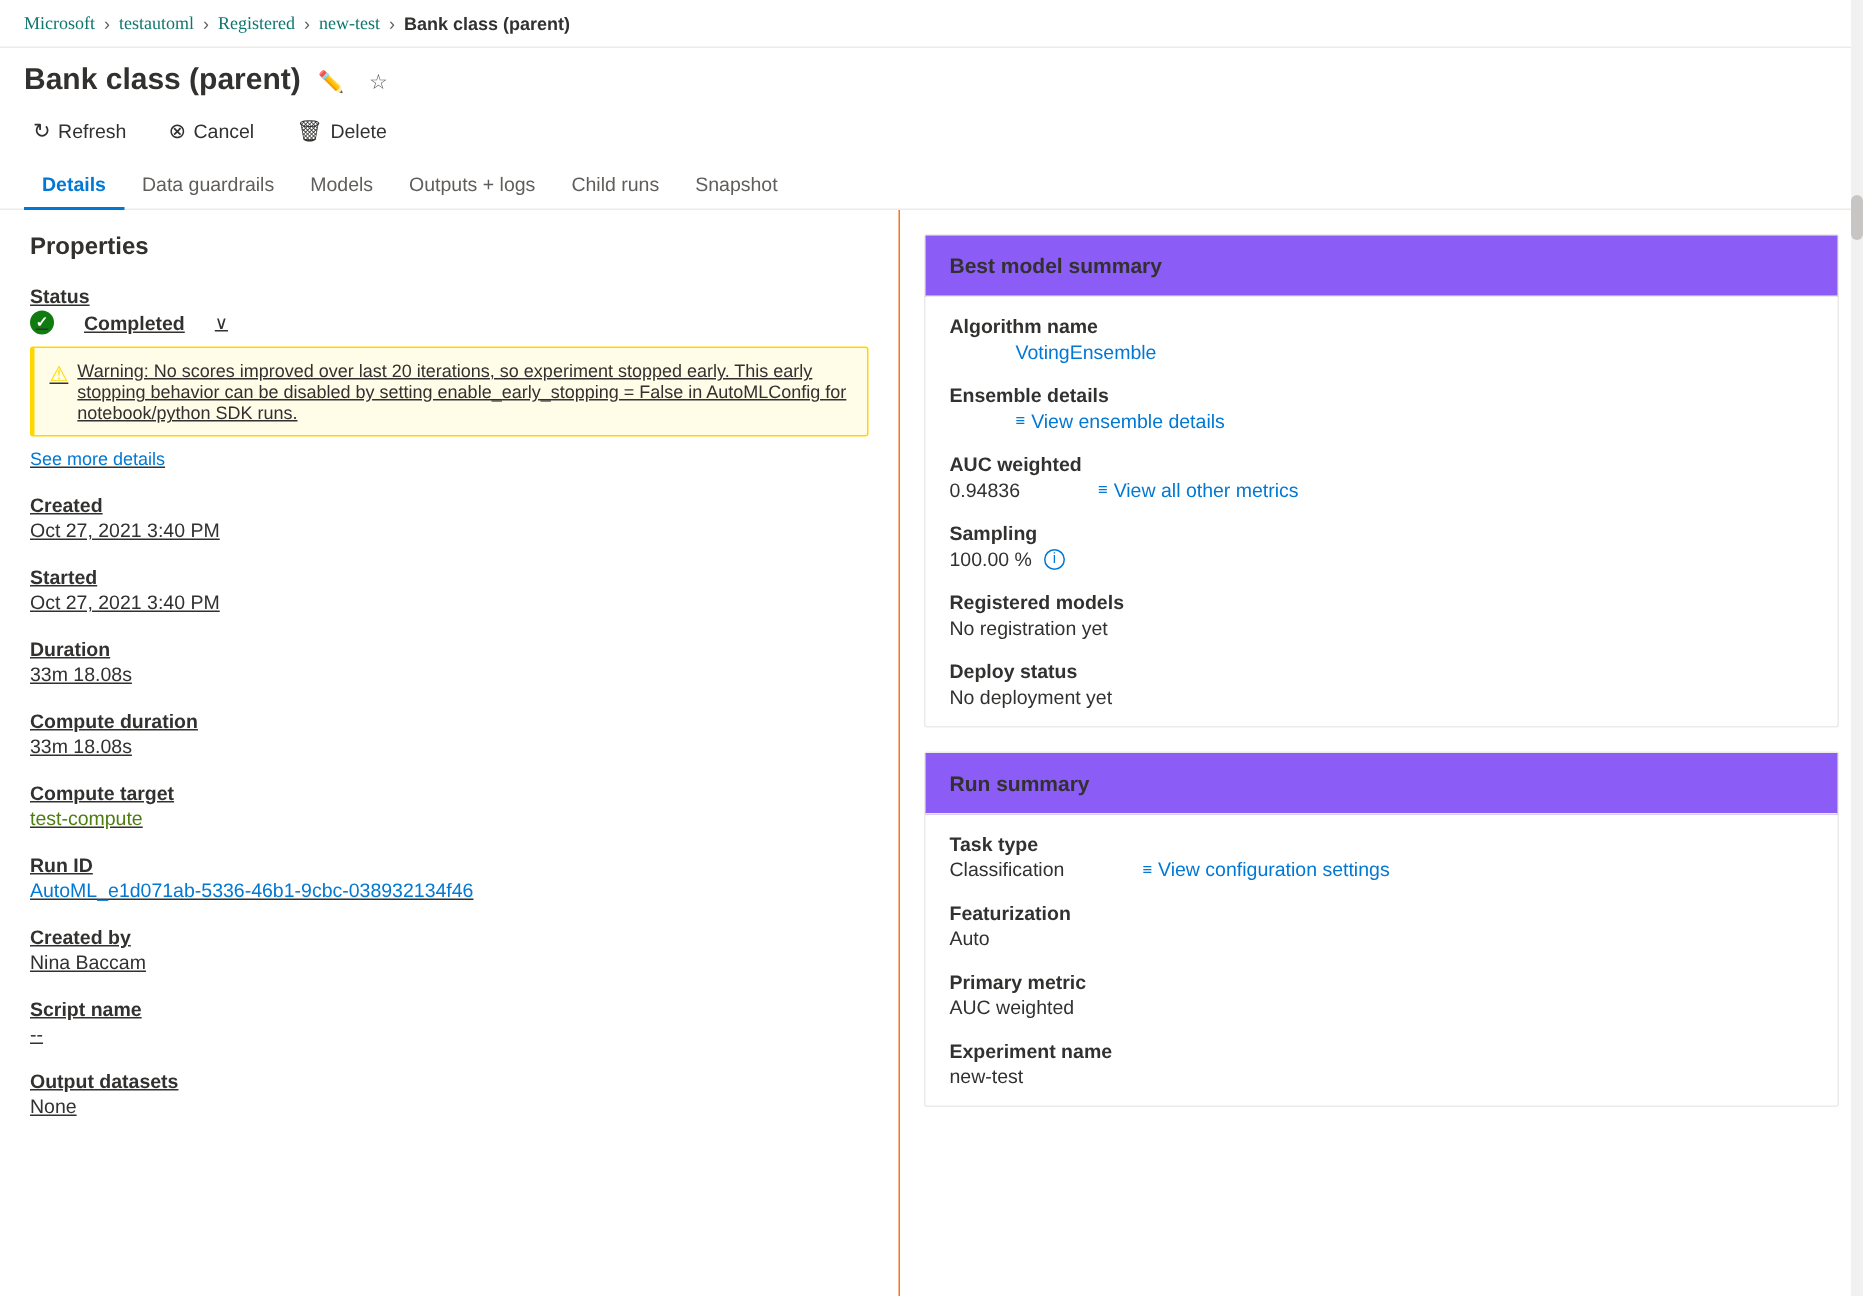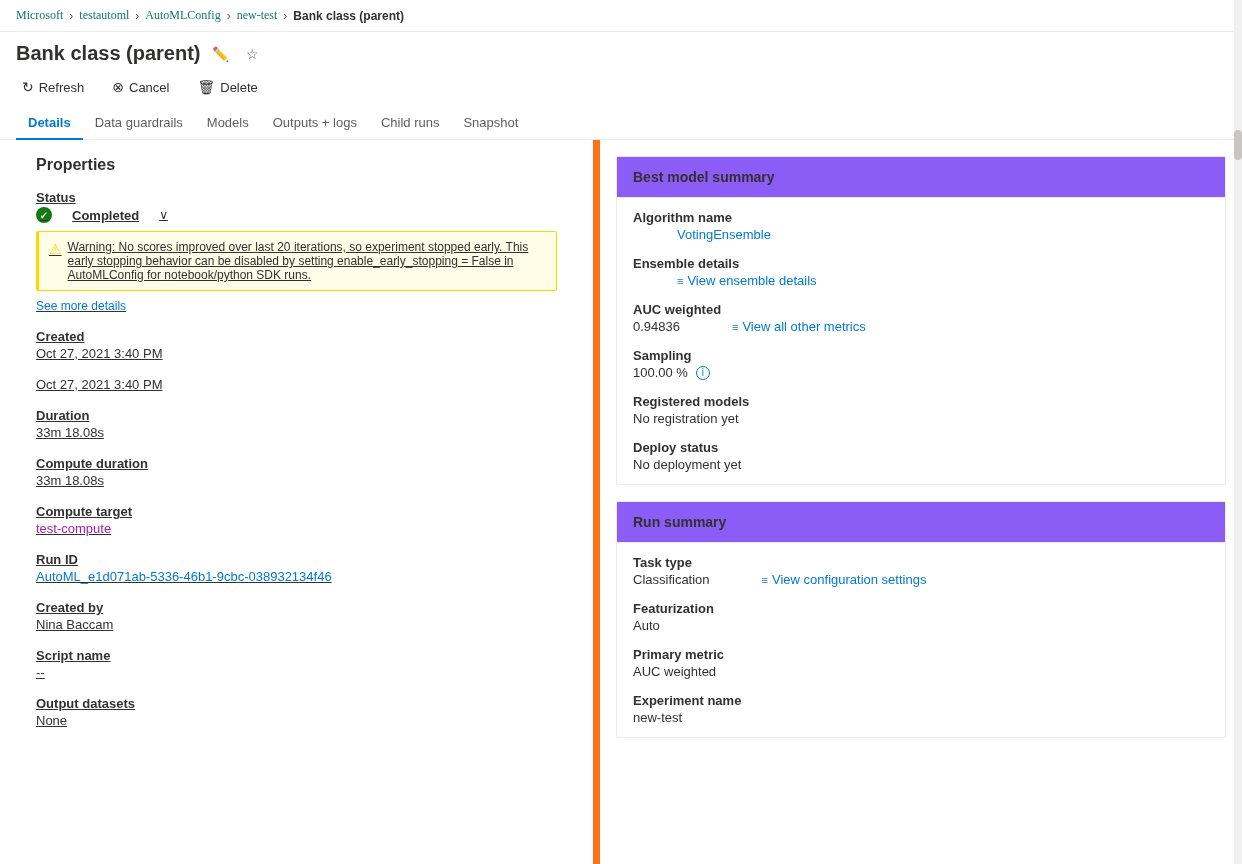--- a/index.html
+++ b/index.html
@@ -24,28 +24,28 @@
 
     
     .tabs { display: flex; align-items: flex-end; padding: 0 16px; border-bottom: 1px solid #edebe9; }
     .tab { padding: 8px 12px; cursor: pointer; font-size: 13px; color: #605e5c; border-bottom: 2px solid transparent; margin-bottom: -1px; }
     .tab.active { color: #0078d4; border-bottom: 2px solid #0078d4; font-weight: 600; }
 
     
     .main-content { display: flex; gap: 0; padding: 0; height: calc(864px - 140px); overflow: hidden; }
 
     
-    .left-panel { flex: 0 0 600px; padding: 16px 36px; border-right: 7px solid #f97316; overflow-y: auto; }
+    .left-panel { flex: 0 0 600px; padding: 16px 20px; border-right: 1px solid #f97316; overflow-y: auto; }
 
     .section-title { font-size: 16px; font-weight: 600; color: #323130; margin-bottom: 16px; }
 
     .prop-group { margin-bottom: 16px; text-decoration: underline; }
     .prop-label { font-weight: 600; font-size: 13px; color: #323130; margin-bottom: 2px; }
     .prop-value { font-size: 13px; color: #323130; }
-    .prop-value.link { color: #a21caf; cursor: pointer; text-decoration: none; }
+    .prop-value.link { color: #4d7c0f; cursor: pointer; text-decoration: none; }
 
     
     .status-row { display: flex; align-items: center; gap: 20px; margin-bottom: 8px; }
     .status-dot { width: 16px; height: 16px; border-radius: 50%; background: #107c10; display: flex; align-items: center; justify-content: center; }
     .status-dot::after { content: '✓'; color: white; font-size: 10px; font-weight: bold; }
     .status-text { font-size: 13px; font-weight: 600; color: #323130; }
     .status-chevron { color: #323130; font-size: 12px; cursor: pointer; }
 
     
     .warning-box { background: #fffce7; border: 1px solid #ffd700; border-left: 3px solid #ffd700; padding: 8px 10px; margin-bottom: 8px; font-size: 12px; color: #323130; display: flex; gap: 6px; align-items: flex-start; border-radius: 2px; }
@@ -86,21 +86,21 @@
 </head>
 <body>
 
 <div class="outer">
 
   <div class="breadcrumb">
     <a href="#">Microsoft</a>
     <span class="breadcrumb-sep">›</span>
     <a href="#">testautoml</a>
     <span class="breadcrumb-sep">›</span>
-    <a href="#">AutoMLConfig</a>
+    <a href="#">Registered</a>
     <span class="breadcrumb-sep">›</span>
     <a href="#">new-test</a>
     <span class="breadcrumb-sep">›</span>
     <span class="breadcrumb-current">Bank class (parent)</span>
   </div>
 
   <div class="page-title-bar">
     <span class="page-title">Bank class (parent)</span>
     <button class="icon-btn" title="Edit">✏️</button>
     <button class="icon-btn" title="Favorite">☆</button>
@@ -148,20 +148,21 @@
         </div>
         <a class="see-more" href="#">See more details</a>
       </div>
 
       <div class="prop-group">
         <div class="prop-label">Created</div>
         <div class="prop-value">Oct 27, 2021 3:40 PM</div>
       </div>
 
       <div class="prop-group">
+        <div class="prop-label">Started</div>
         <div class="prop-value">Oct 27, 2021 3:40 PM</div>
       </div>
 
       <div class="prop-group">
         <div class="prop-label">Duration</div>
         <div class="prop-value">33m 18.08s</div>
       </div>
 
       <div class="prop-group">
         <div class="prop-label">Compute duration</div>

